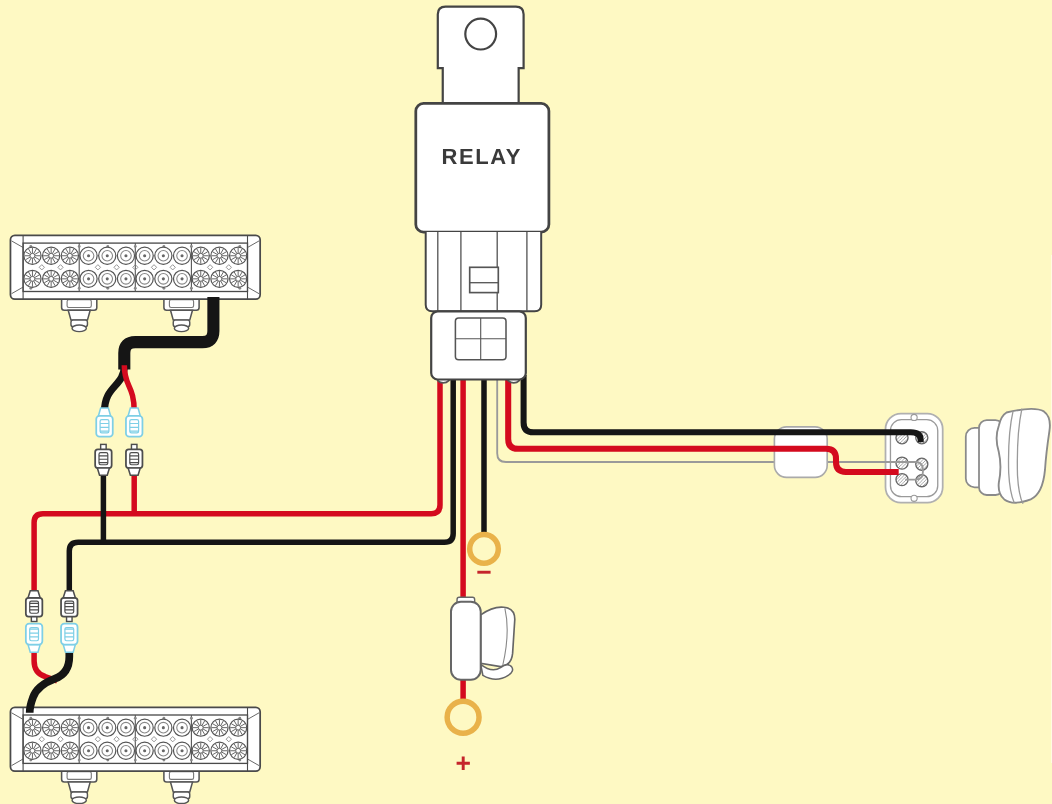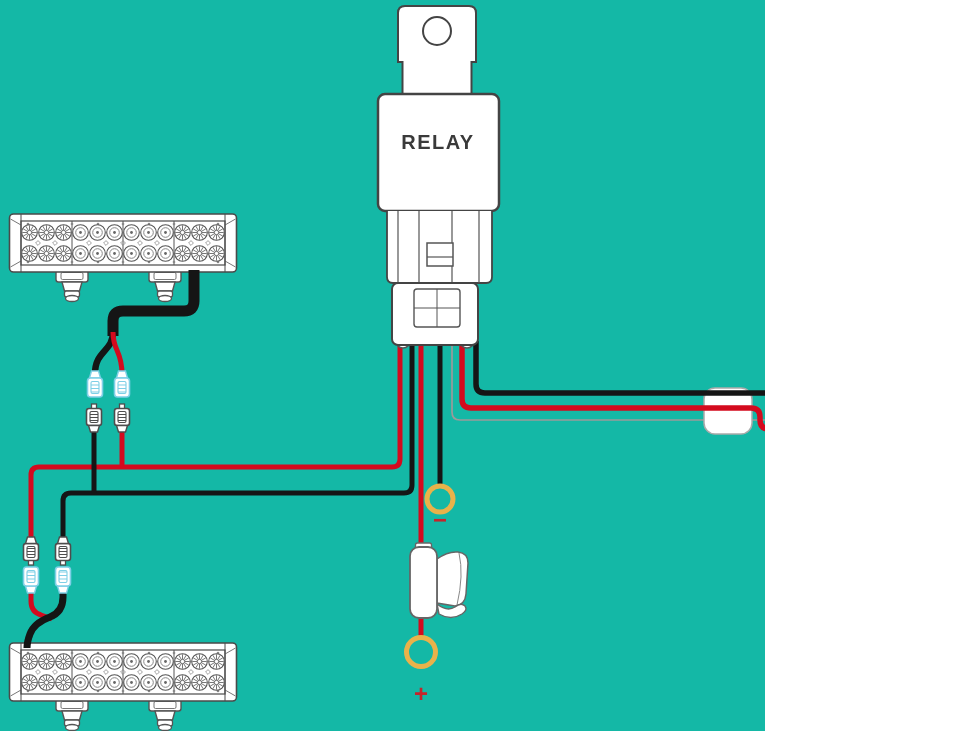--- a/index.html
+++ b/index.html
@@ -1,16 +1,16 @@
 <!DOCTYPE html>
 <html><head>
 <meta charset="utf-8">
 <style>
   html,body{margin:0;padding:0;background:#ffffff;}
-  .canvas{position:relative;width:765px;height:731px;background:#14b8a6;overflow:hidden;
+  .canvas{position:relative;width:956px;height:731px;background:#fef9c3;overflow:hidden;
           font-family:"Liberation Sans", sans-serif;}
   svg{display:block;}
   text{font-family:"Liberation Sans", sans-serif;}
   .relay-label{font-weight:bold;font-size:20px;letter-spacing:1.5px;fill:#3a3a3a;}
   .term-label{font-weight:bold;font-size:24px;}
 </style>
 </head>
 <body>
 
 <div class="canvas">

